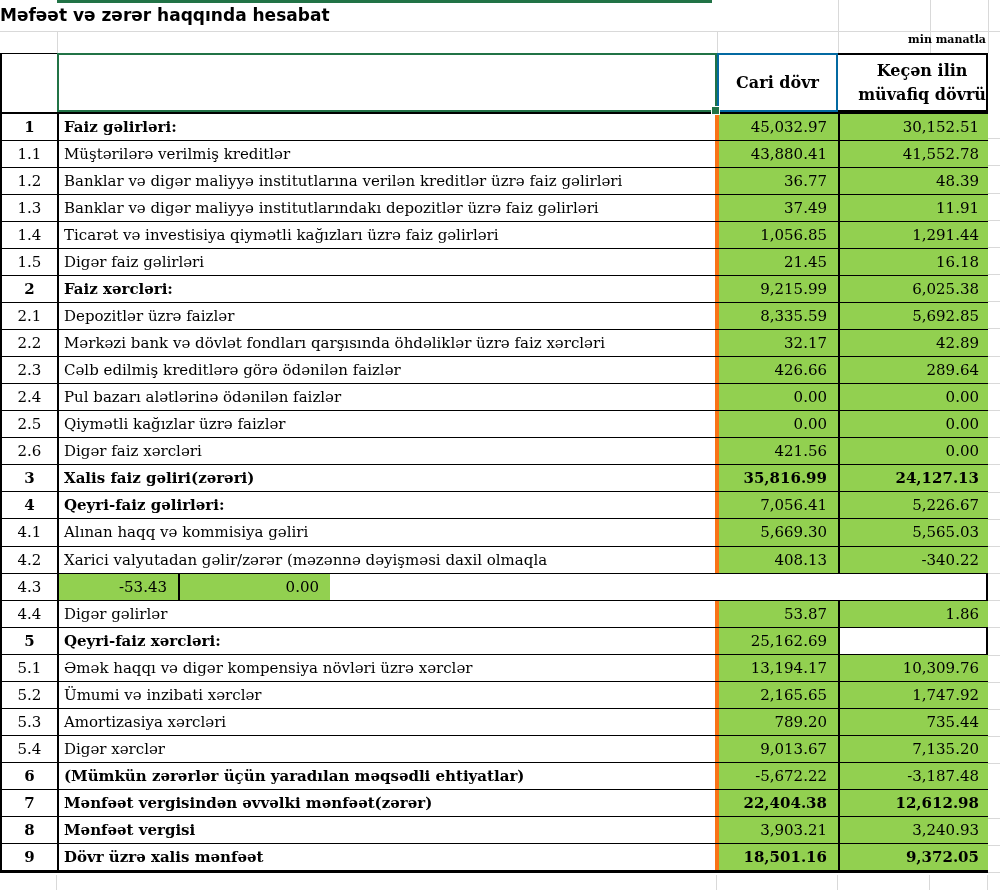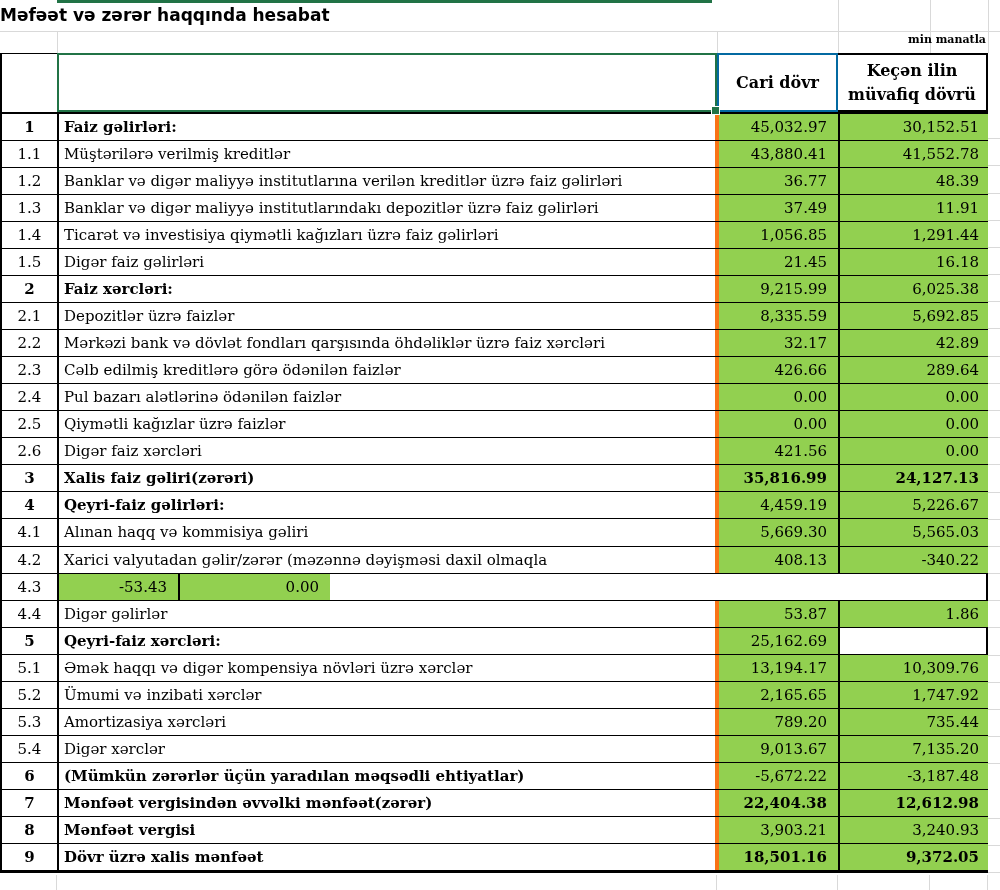--- a/index.html
+++ b/index.html
@@ -28,21 +28,21 @@
   .unit{position:absolute;left:0;top:33px;width:986px;text-align:right;
         font-weight:bold;font-size:11px;}
 
   
   .hcell{position:absolute;top:53px;height:59px;box-sizing:border-box;background:#fff;
          display:flex;align-items:center;justify-content:center;text-align:center;
          font-weight:bold;font-size:16px;line-height:1.45;}
   .h-a{left:0;width:57px;border-left:2px solid #000;border-top:1.5px solid #000;}
   .h-b{left:57px;width:660px;border:2px solid var(--sel-green);}
   .h-c{left:717px;width:121px;border:2px solid #0369a1;}
-  .h-d{left:838px;width:150px;border:2px solid #000;border-left:none;}
+  .h-d{left:838px;width:150px;border:2px solid #000;border-left:none;justify-content:flex-end;}
   .h-d .l{display:block;}
 
   
   .handle{position:absolute;left:711px;top:106px;width:7px;height:7px;
           background:var(--sel-green);border:1px solid #fff;z-index:5;}
 
   
   .tbl{position:absolute;left:0;top:112px;width:988px;height:761px;box-sizing:border-box;
        border:2px solid #000;border-bottom-width:3px;display:flex;flex-direction:column;background:#fff;}
   .trow{flex:1;display:flex;border-bottom:1px solid #000;min-height:0;font-size:15px;}
@@ -173,21 +173,21 @@
       </div>
       <div class="trow b-label b-vals">
         <div class="c-no">3</div>
         <div class="c-label">Xalis faiz gəliri(zərəri)</div>
         <div class="c-val">35,816.99</div>
         <div class="c-val c-prev">24,127.13</div>
       </div>
       <div class="trow b-label">
         <div class="c-no">4</div>
         <div class="c-label">Qeyri-faiz gəlirləri:</div>
-        <div class="c-val">4,459.19</div>
+        <div class="c-val">7,056.41</div>
         <div class="c-val c-prev">5,226.67</div>
       </div>
       <div class="trow">
         <div class="c-no">4.1</div>
         <div class="c-label">Alınan haqq və kommisiya gəliri</div>
         <div class="c-val">5,669.30</div>
         <div class="c-val c-prev">5,565.03</div>
       </div>
       <div class="trow">
         <div class="c-no">4.2</div>

